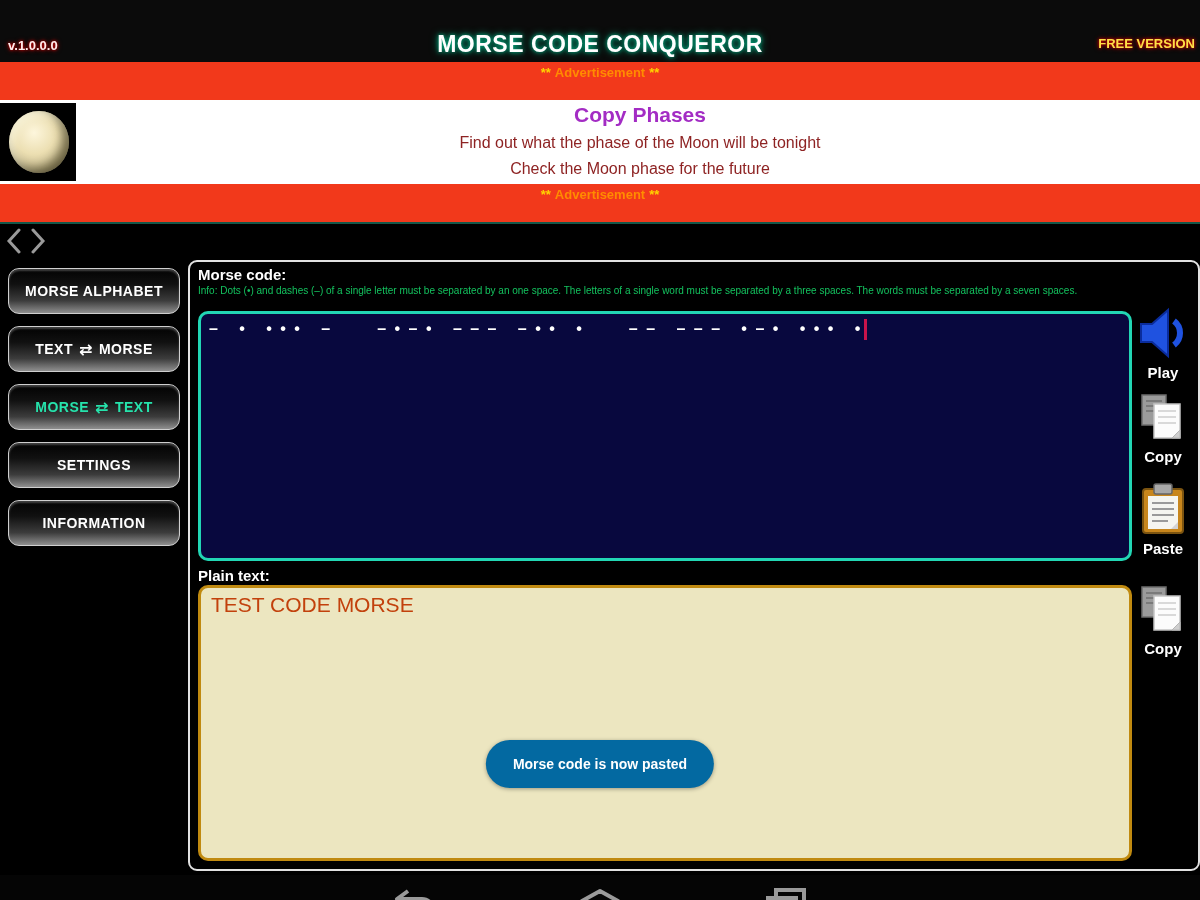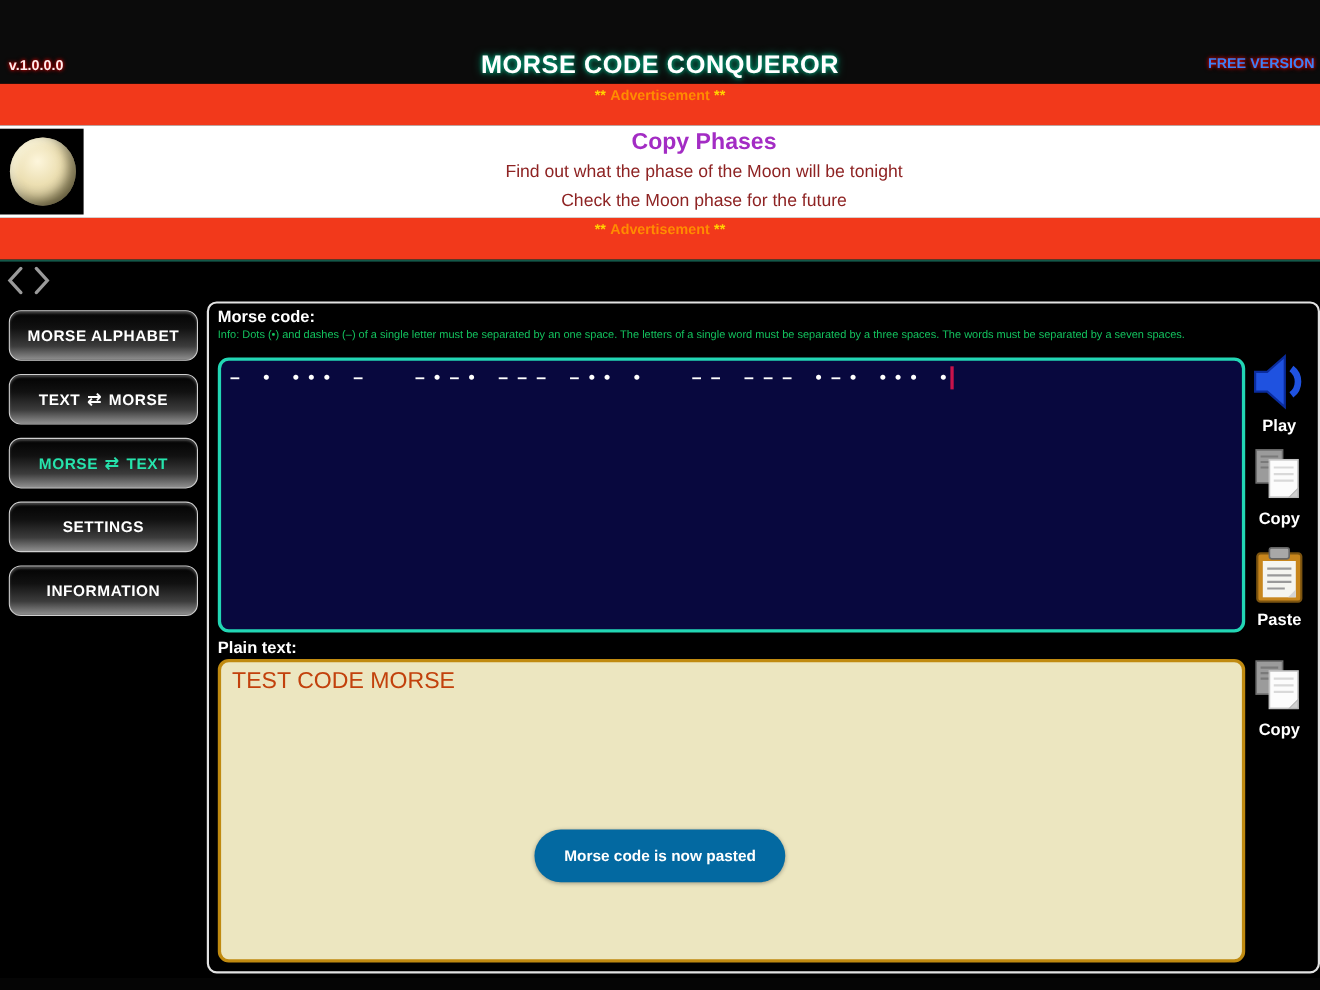--- a/index.html
+++ b/index.html
@@ -1,25 +1,25 @@
 <!DOCTYPE html>
 <html><head>
 <meta charset="utf-8">
 <style>
   * { margin:0; padding:0; box-sizing:border-box; }
   html,body { width:1200px; height:900px; background:#000; font-family:"Liberation Sans","DejaVu Sans",sans-serif; overflow:hidden; }
   .screen { position:relative; width:1200px; height:900px; background:#000; }
 
   
-  .titlebar { position:relative; height:76px; background:#0b0b0b;padding-left:16px; }
+  .titlebar { position:relative; height:62px; background:#0b0b0b;padding-left:16px; }
   .version { position:absolute; left:8px; bottom:9px; font-size:13px; font-weight:bold; color:#ffecec;
              text-shadow:0 0 3px #e00000, 0 0 5px #a00000; }
   .app-title { position:absolute; left:0; right:0; bottom:4px; text-align:center; font-size:23px; font-weight:bold;
                color:#ffffff; letter-spacing:.5px; text-shadow:0 0 4px #00b386, 0 0 9px #008a66; }
-  .edition { position:absolute; right:5px; bottom:11px; font-size:13px; font-weight:bold; color:#3b82f6;
+  .edition { position:absolute; right:5px; bottom:11px; font-size:13px; font-weight:bold; color:#fde047;
              text-shadow:0 0 3px #e00000, 0 0 5px #a00000; }
 
   
   .ad-bar { height:38px; background:#f2391b; text-align:center; line-height:21px; font-size:13px; font-weight:bold; }
   .ad-bar .stars { color:#ffd400; }
   .ad-bar .ad-word { color:#ff8c00; padding:0 4px; }
   .ad-content { position:relative; height:84px; background:#ffffff; }
   .moon-box { position:absolute; left:0; top:3px; width:76px; height:78px; background:#000; }
   .moon { position:absolute; left:9px; top:8px; width:60px; height:62px; border-radius:50%;
           background:radial-gradient(circle at 42% 35%, #fdf6dc 0%, #ecdfb2 40%, #c9bd92 68%, #8d8465 88%, #6f684f 100%);

